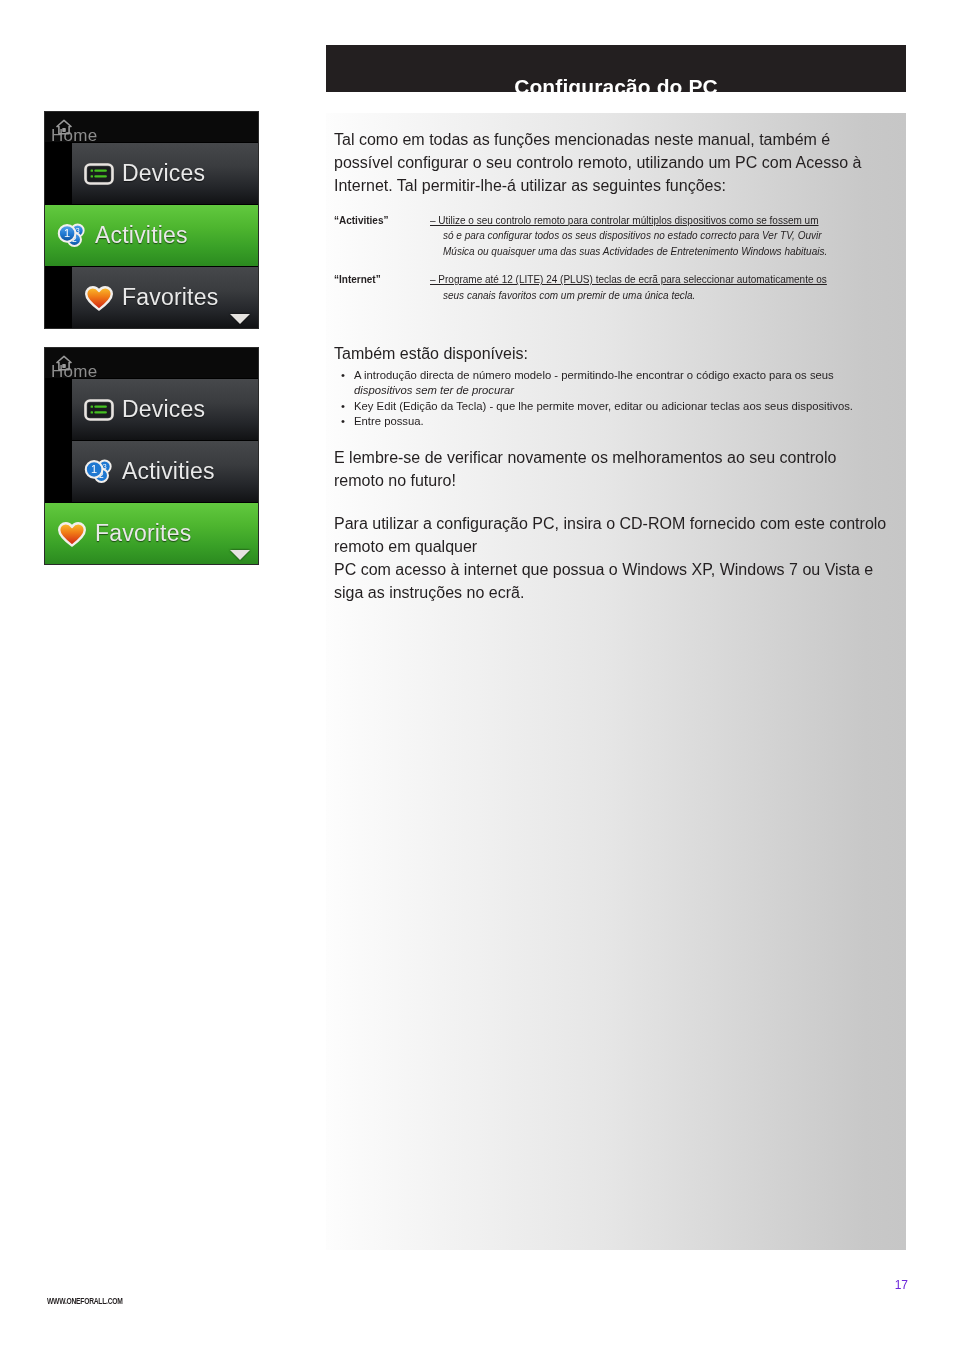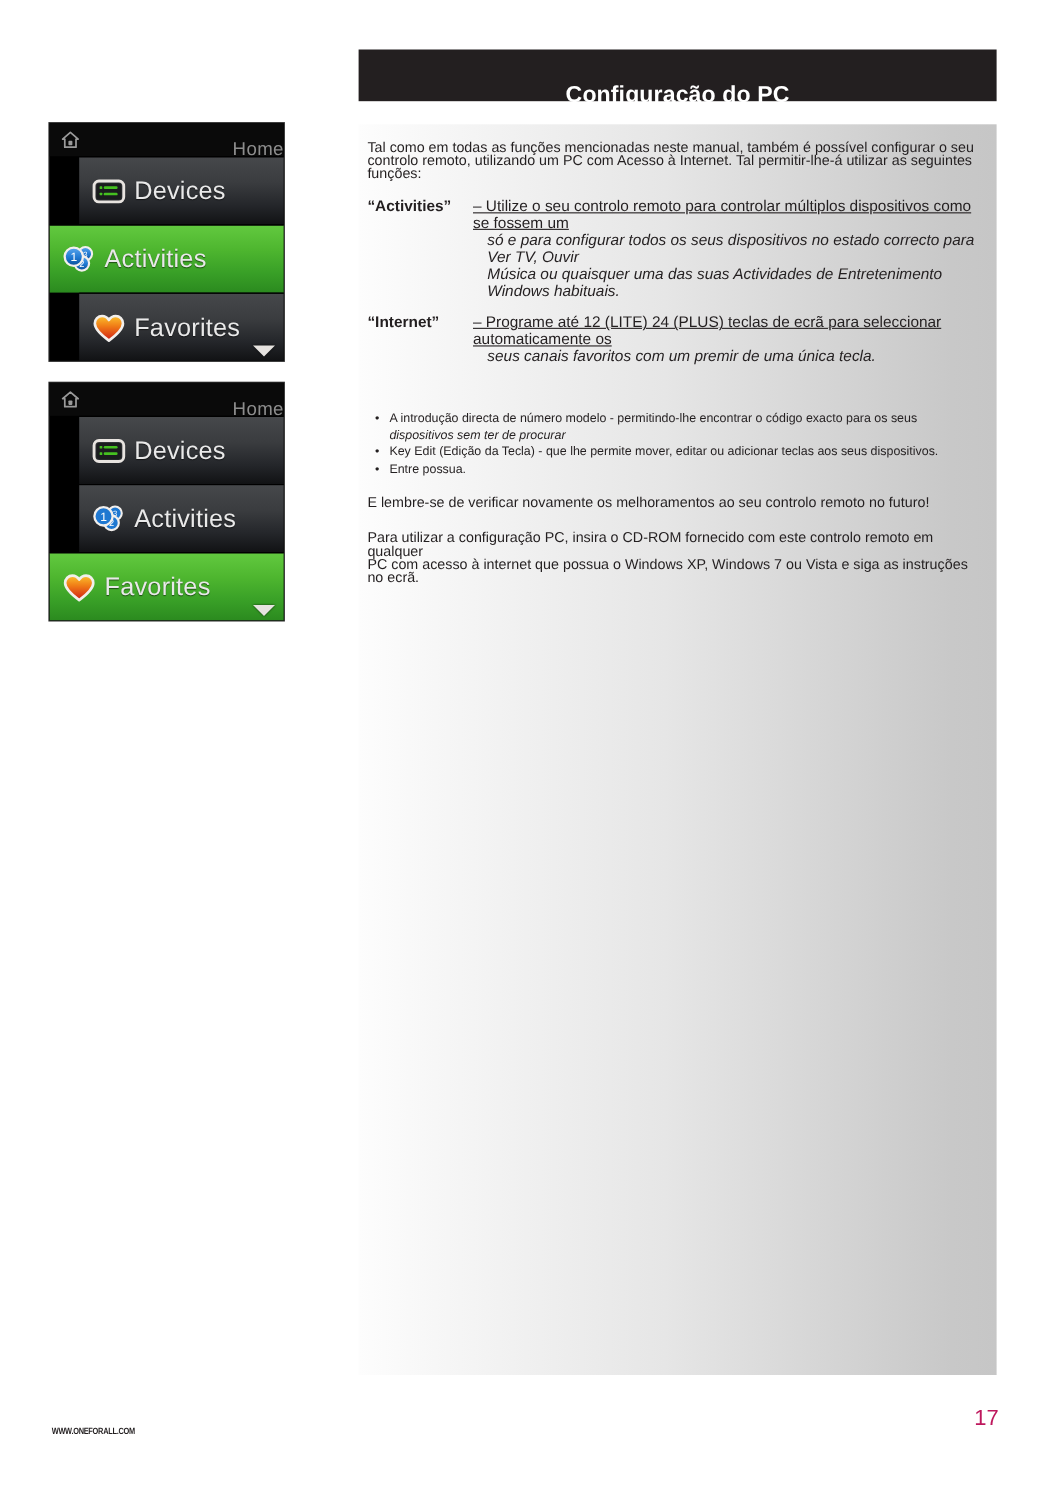--- a/index.html
+++ b/index.html
@@ -47,32 +47,32 @@
   }
   #content-inner {
     position: absolute;
     left: 8px;
     top: 15px;
     width: 564px;
   }
 
   p.body-para {
     margin: 0 10px 0 0;
-    font-size: 13px;
-    line-height: 12px;
+    font-size: 16px;
+    line-height: 23px;
     color: #231f20;
   }
   .spacer-16 { height: 16px; }
   .spacer-20 { height: 20px; }
   .spacer-26 { height: 26px; }
 
   
   .def-row {
     display: flex;
-    font-size: 14px;
+    font-size: 10px;
     line-height: 15.4px;
     margin-bottom: 13px;
   }
   .def-term {
     width: 96px;
     flex: 0 0 96px;
     font-weight: bold;
     color: #231f20;
   }
   .def-desc {
@@ -132,21 +132,21 @@
   }
   .rs-titlebar .home-ico {
     position: absolute;
     left: 10px;
     top: 6px;
     width: 18px;
     height: 18px;
   }
   .rs-titlebar .rs-title {
     width: 100%;
-    text-align: right;
+    text-align: left;
     color: #8d8d8d;
     font-size: 17px;
     letter-spacing: 0.3px;
     padding-left: 6px;
     box-sizing: border-box;
     margin-top: 18px;
   }
 
   .rs-row {
     position: relative;
@@ -198,22 +198,22 @@
     font-weight: bold;
     letter-spacing: -0.3px;
     color: #231f20;
     transform: scaleX(0.82);
     transform-origin: left center;
   }
   #footer-page {
     position: absolute;
     right: 46px;
     top: 1278px;
-    font-size: 20px;
-    color: #be185d;
+    font-size: 12px;
+    color: #6d28d9;
   }
 </style>
 </head>
 <body>
 
 <div id="page-header">
   <span class="title">Configuração do PC</span>
 </div>
 
 <div id="content-panel">
@@ -235,20 +235,21 @@
     <div class="def-row">
       <div class="def-term">“Internet”</div>
       <div class="def-desc">
         <span class="dash-line">– Programe até 12 (LITE) 24 (PLUS) teclas de ecrã para seleccionar automaticamente os</span>
         <span class="indent-line">seus canais favoritos com um premir de uma única tecla.</span>
       </div>
     </div>
 
     <div class="spacer-26"></div>
 
+    <p class="body-para">Também estão disponíveis:</p>
 
     <ul class="bullets">
       <li>
         <span class="bullet-dot">•</span>
         <span>A introdução directa de número modelo - permitindo-lhe encontrar o código exacto para os seus</span>
         <span class="sub-line">dispositivos sem ter de procurar</span>
       </li>
       <li>
         <span class="bullet-dot">•</span>
         <span>Key Edit (Edição da Tecla)  - que lhe permite mover, editar ou adicionar teclas aos seus dispositivos.</span>

